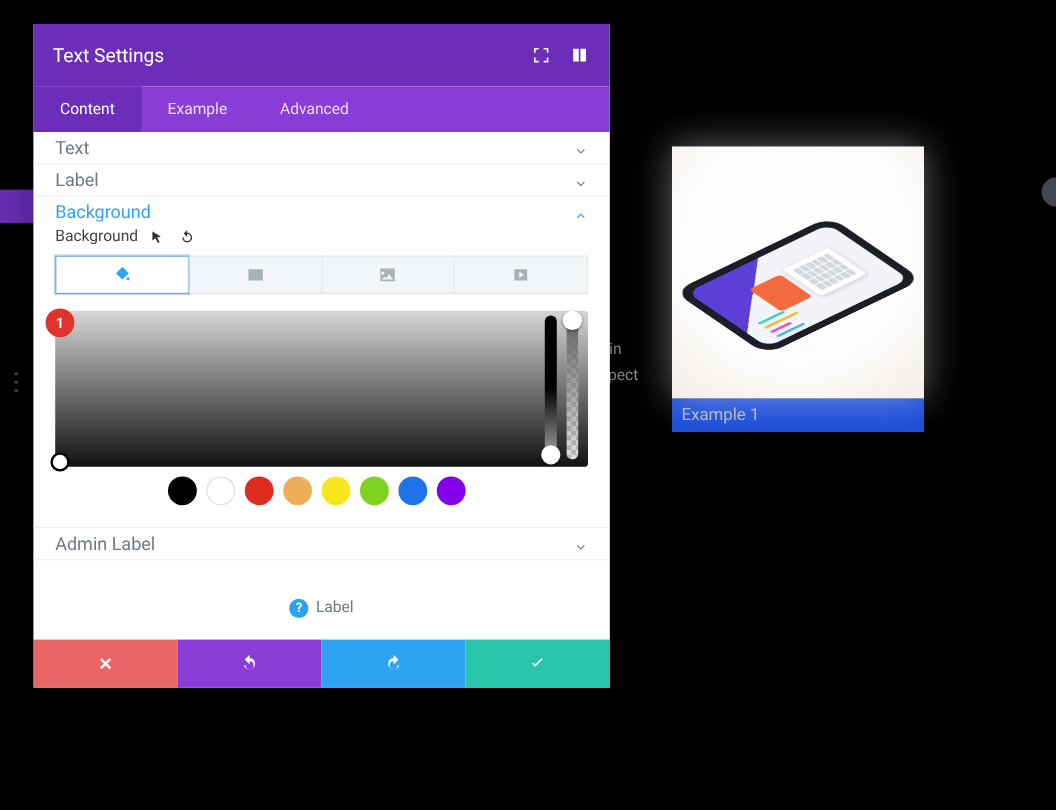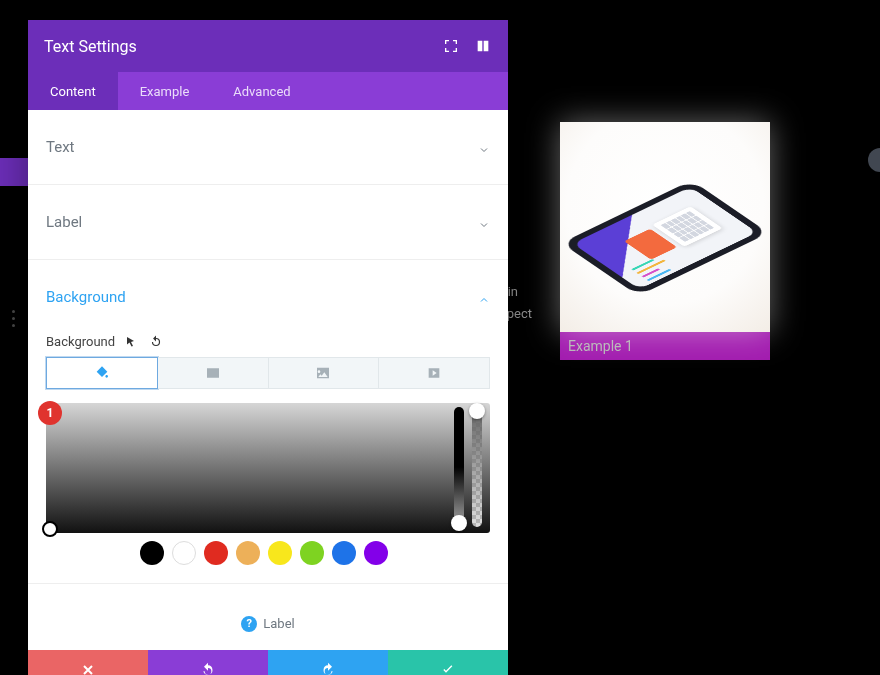--- a/index.html
+++ b/index.html
@@ -46,21 +46,21 @@
   font-size: 13px;
   cursor: pointer;
 }
 .tab.active { background: #6c2eb9; color: #fff; }
 .body { background: #fff; }
 .section {
   border-bottom: 1px solid #eee;
 }
 .section-head {
   display: flex; justify-content: space-between; align-items: center;
-  padding: 28px 18px;
+  padding: 4px 18px;
   cursor: pointer;
 }
 .section-title { font-size: 15px; color: #6f7881; }
 .section-title.active { color: #2ea3f2; }
 .chev { width: 12px; height: 12px; }
 .chev svg { stroke: #6f7881; fill: none; stroke-width: 2; }
 .chev.up svg { stroke: #2ea3f2; }
 .bg-controls { padding: 0 18px 18px; }
 .bg-label-row { display: flex; align-items: center; gap: 10px; margin-bottom: 8px; }
 .bg-label { font-size: 13px; color: #444; }
@@ -182,21 +182,21 @@
 .card-o { position: absolute; left: 42px; top: 30px; width: 34px; height: 42px; background: #f36a3e; border-radius: 4px; }
 .card-w { position: absolute; left: 82px; top: 26px; width: 50px; height: 50px; background: #fff; border-radius: 4px; box-shadow: 0 2px 6px rgba(0,0,0,.15);}
 .calgrid { position:absolute; inset:6px; display:grid; grid-template-columns:repeat(6,1fr); gap:1px;}
 .calgrid i { background:#d3d7e0; border-radius:1px; }
 .line { position: absolute; height: 3px; border-radius: 2px; }
 .l1 { left: 16px; top: 72px; width: 28px; background: #37d6b5; }
 .l2 { left: 16px; top: 80px; width: 36px; background: #f3b63e; }
 .l3 { left: 16px; top: 88px; width: 22px; background: #d650c9; }
 .l4 { left: 16px; top: 96px; width: 30px; background: #4ab6f2; }
 .caption {
-  background: #a21caf; color: #b6b6b6;
+  background: #1d4ed8; color: #b6b6b6;
   font-size: 14px; padding: 6px 8px;
 }
 .side-handle {
   position:absolute; right:0; top:148px;
   width:12px; height:24px; border-radius:12px 0 0 12px;
   background:#414751;
 }
 .left-dots {
   position:absolute; left:12px; top:310px;
   display:flex; flex-direction:column; gap:4px;
@@ -343,20 +343,30 @@
               <div class="swatch" style="background:#edb059"></div>
               <div class="swatch" style="background:#f8e71c"></div>
               <div class="swatch" style="background:#7ed321"></div>
               <div class="swatch" style="background:#1e73e8"></div>
               <div class="swatch" style="background:#8300e9"></div>
             </div>
           </div>
         </div>
       </div>
 
+      <div class="section">
+        <div class="section-head">
+          <div class="section-title">Admin Label</div>
+          <div class="chev">
+            <svg viewBox="0 0 24 24">
+                <polyline points="6 9 12 15 18 9"></polyline>
+              </svg>
+          </div>
+        </div>
+      </div>
 
       <div class="help-row">
         <span class="help-inner">
           <span class="help-icon">?</span>
           <span>Label</span>
         </span>
       </div>
     </div>
 
     <div class="footer">

